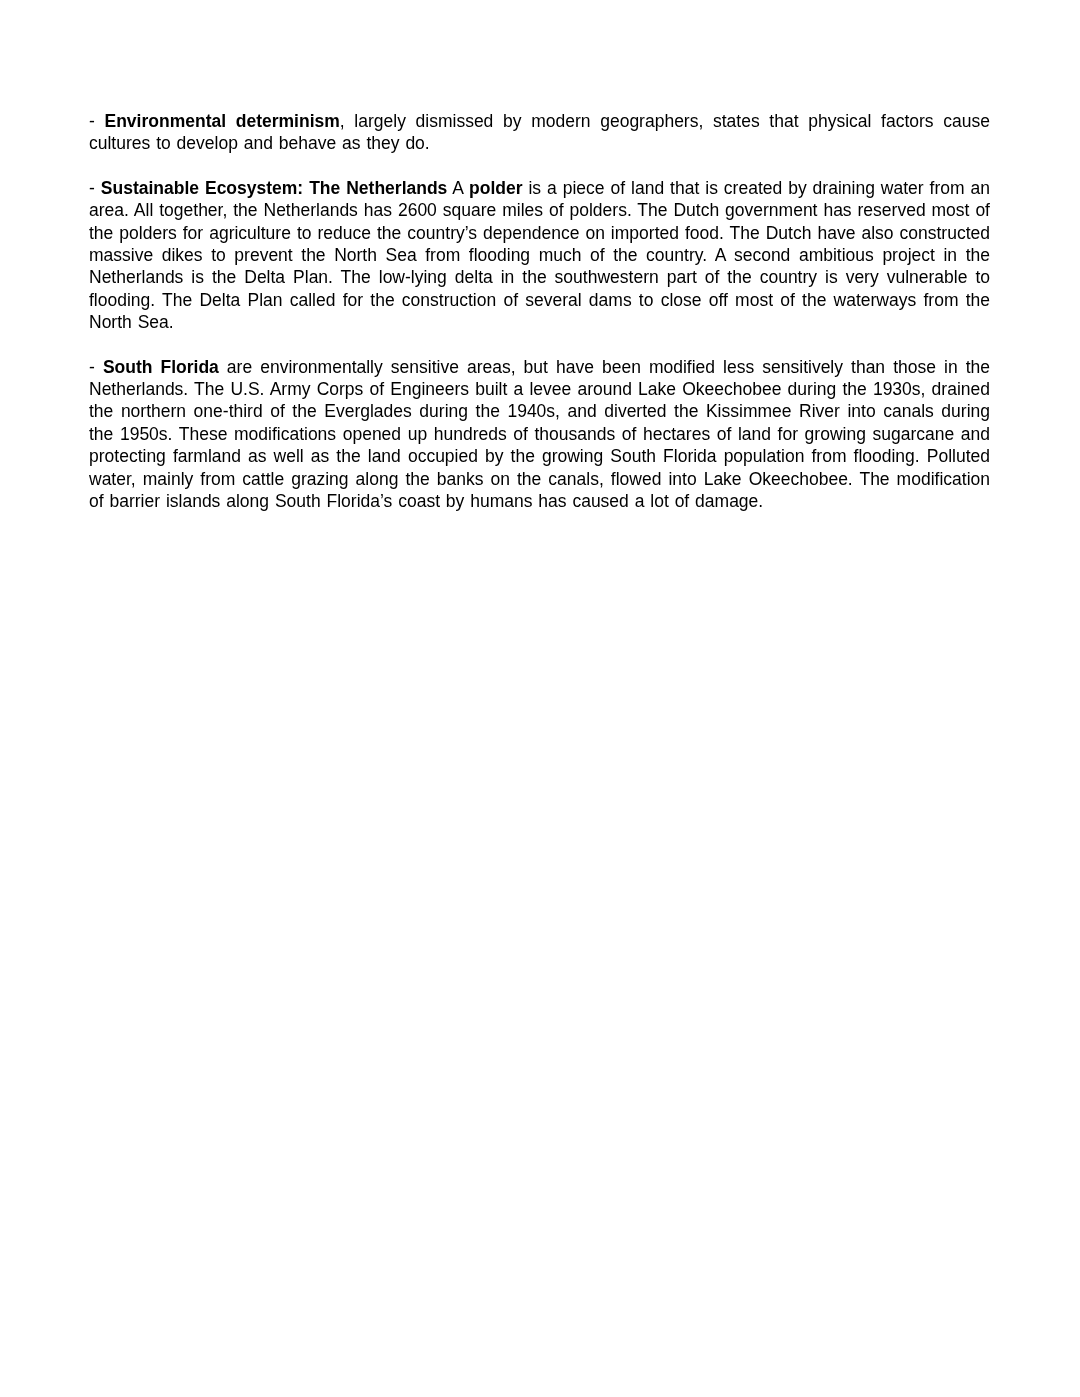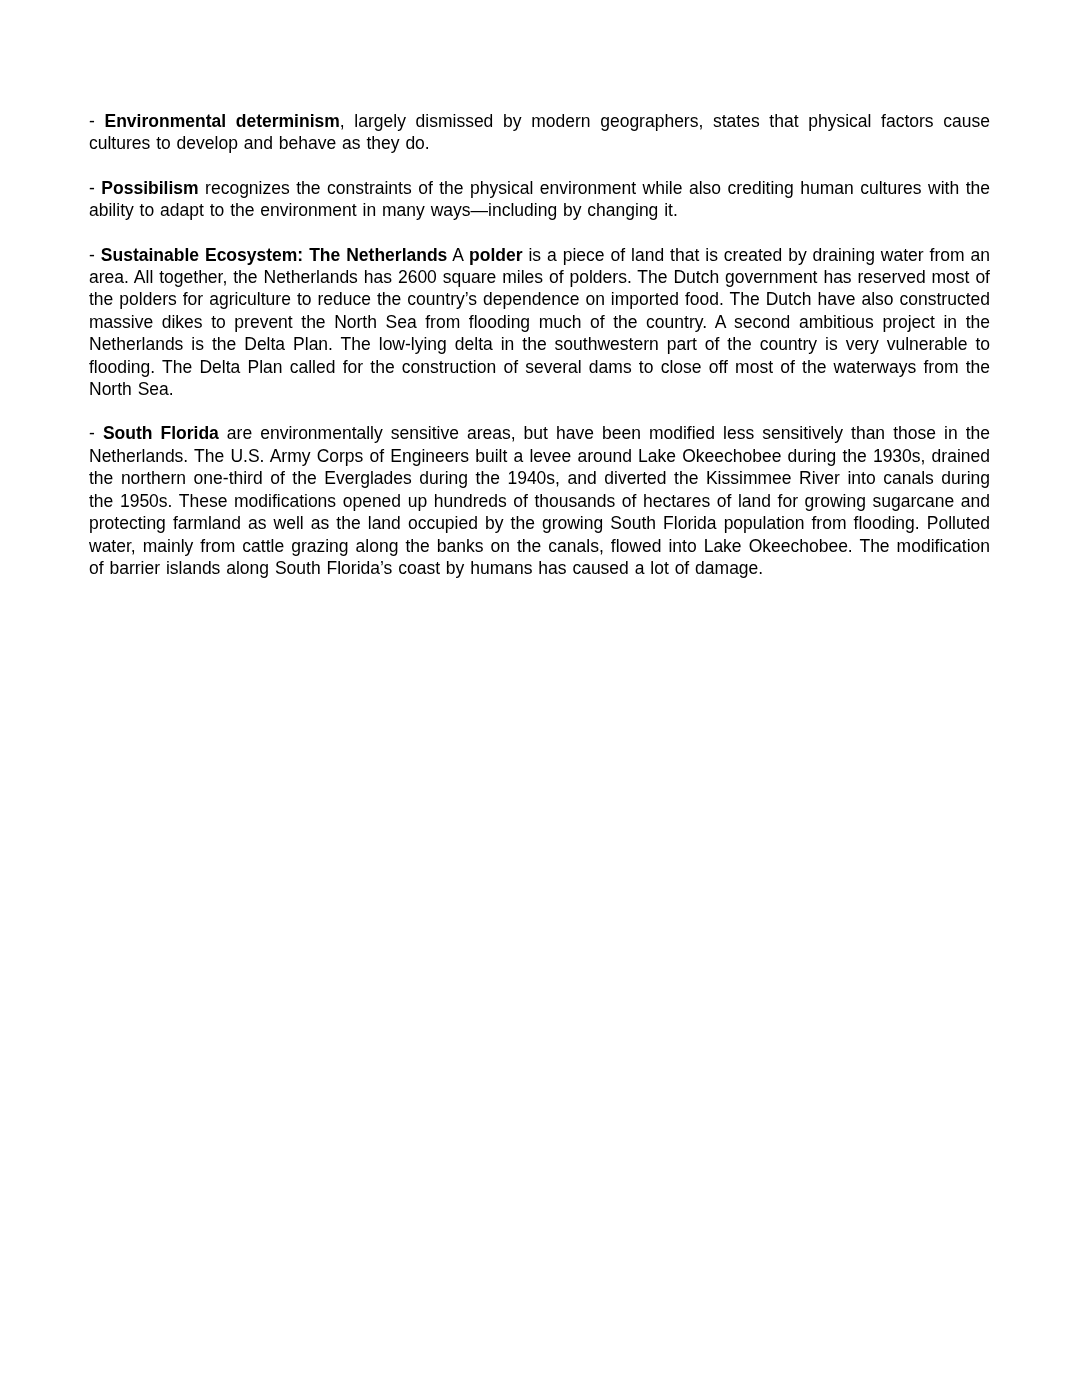--- a/index.html
+++ b/index.html
@@ -33,17 +33,16 @@
   .para strong {
     font-weight: bold;
   }
 </style>
 </head>
 <body>
 
 <div class="page">
   <div class="content">
       <p class="para"><span>- </span><strong>Environmental determinism</strong><span>, largely dismissed by modern geographers, states that physical factors cause cultures to develop and behave as they do.</span></p>
-      <p class="para"><span>- </span><strong>Possibilism</strong><span> recognizes the constraints of the physical environment while also crediting human cultures with the ability to adapt to the environment in many ways—including by changing it.</span></p>
       <p class="para"><span>- </span><strong>Sustainable Ecosystem: The Netherlands</strong><span> A </span><strong>polder</strong><span> is a piece of land that is created by draining water from an area. All together, the Netherlands has 2600 square miles of polders. The Dutch government has reserved most of the polders for agriculture to reduce the country’s dependence on imported food. The Dutch have also constructed massive dikes to prevent the North Sea from flooding much of the country. A second ambitious project in the Netherlands is the Delta Plan. The low-lying delta in the southwestern part of the country is very vulnerable to flooding. The Delta Plan called for the construction of several dams to close off most of the waterways from the North Sea.</span></p>
       <p class="para"><span>- </span><strong>South Florida</strong><span> are environmentally sensitive areas, but have been modified less sensitively than those in the Netherlands. The U.S. Army Corps of Engineers built a levee around Lake Okeechobee during the 1930s, drained the northern one-third of the Everglades during the 1940s, and diverted the Kissimmee River into canals during the 1950s. These modifications opened up hundreds of thousands of hectares of land for growing sugarcane and protecting farmland as well as the land occupied by the growing South Florida population from flooding. Polluted water, mainly from cattle grazing along the banks on the canals, flowed into Lake Okeechobee. The modification of barrier islands along South Florida’s coast by humans has caused a lot of damage.</span></p>
     </div>
 </div>
 
 </body></html>

